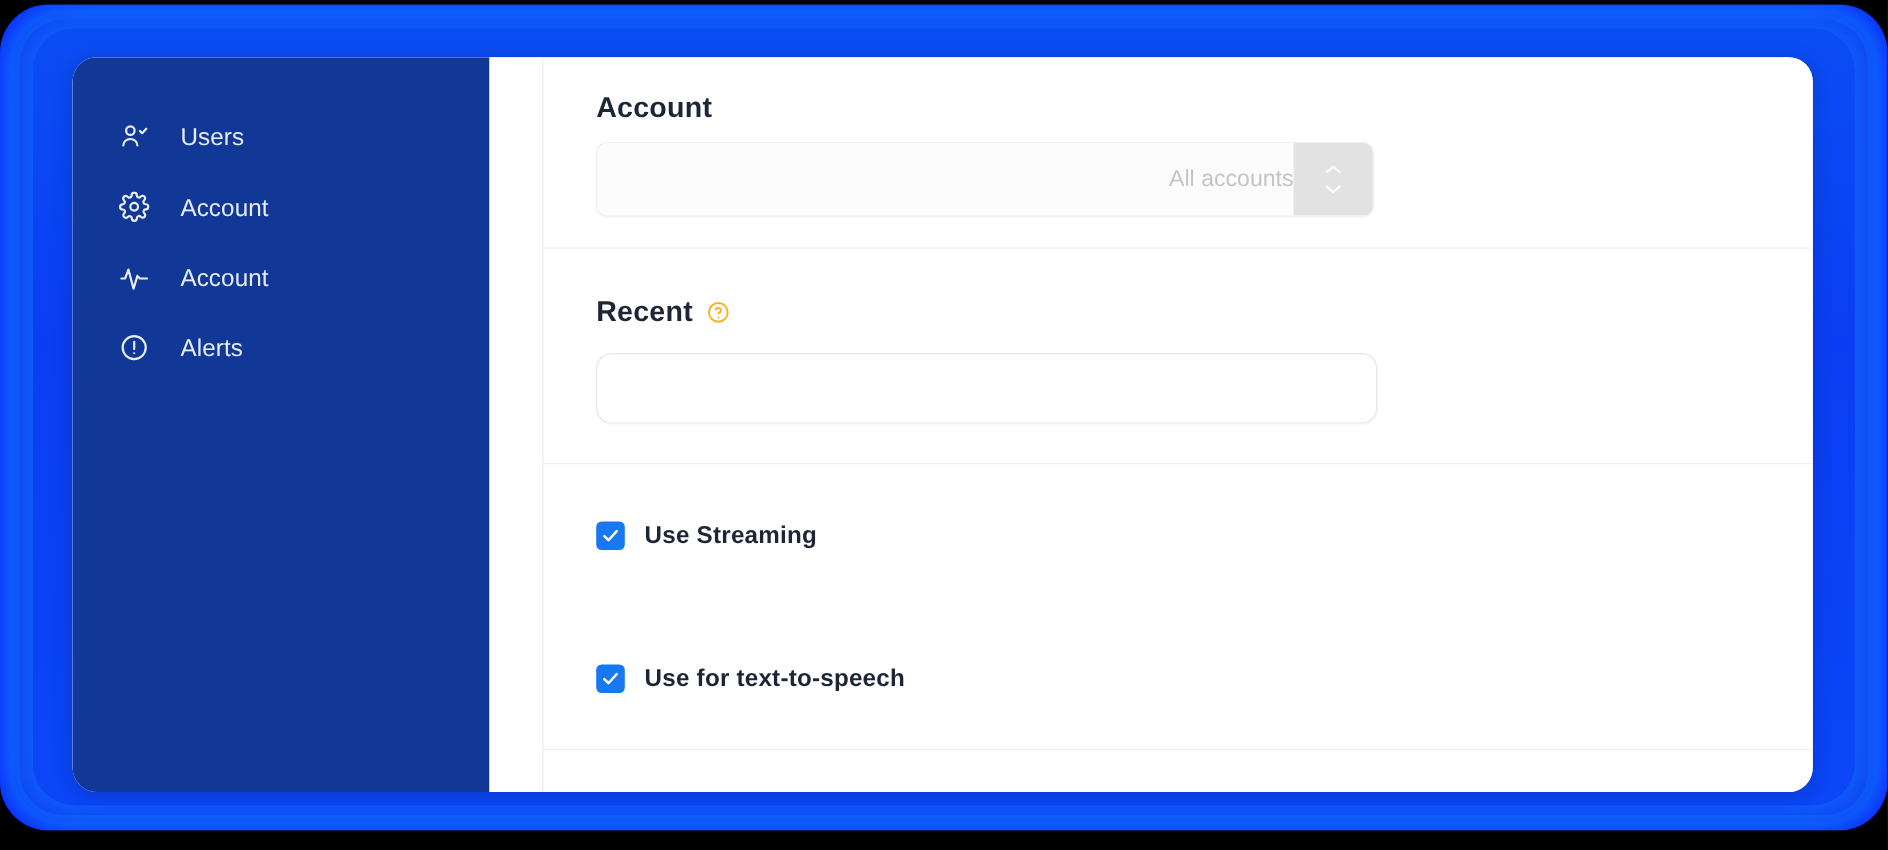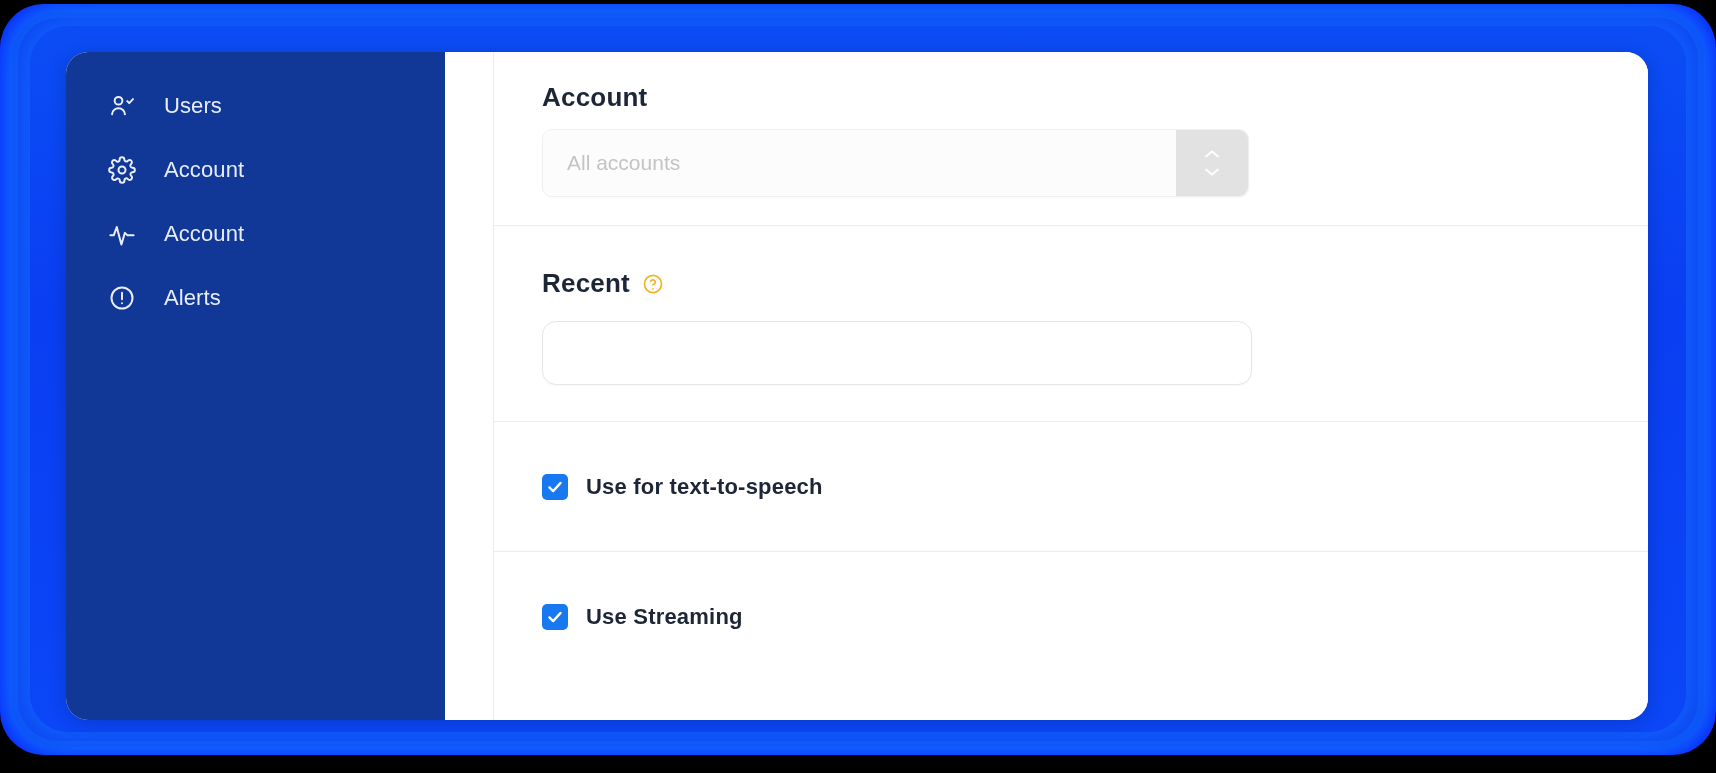--- a/index.html
+++ b/index.html
@@ -62,21 +62,21 @@
 
   
   #sidebar {
     width: 379px;
     background: #123897;
     padding-top: 22px;
     flex: 0 0 379px;
   }
   .nav-item {
     display: flex;
-    align-items: center;
+    align-items: flex-end;
     height: 64px;
     padding-left: 42px;
     gap: 28px;
     cursor: pointer;
   }
   .nav-icon {
     width: 28px; height: 28px;
     flex: 0 0 28px;
     display: flex; align-items: center; justify-content: center;
     color: #e9eefc;
@@ -141,20 +141,21 @@
     overflow: hidden;
     background: #fdfdfd;
     box-shadow: 0 1px 2px rgba(0,0,0,0.03);
   }
   .select-box {
     flex: 1 1 auto;
     display: flex;
     align-items: center;
     padding-left: 24px;
     background: #fcfcfc;
+    justify-content: flex-end;
   }
   .select-placeholder {
     color: #c4c4c4;
     font-size: 21px;
   }
   .stepper {
     width: 72px;
     background: #e2e2e2;
     display: flex;
     flex-direction: column;
@@ -307,42 +308,42 @@
               <svg width="22" height="22" viewBox="0 0 24 24" fill="none" stroke="currentColor" stroke-width="1.9" stroke-linecap="round" stroke-linejoin="round">
                 <circle cx="12" cy="12" r="9.3"></circle>
                 <path d="M9.4 9.2a2.7 2.7 0 0 1 5.2.9c0 1.8-2.6 2.7-2.6 2.7"></path>
                 <path d="M12 17.2h.01"></path>
               </svg>
             </span>
           </div>
           <input class="text-input" type="text" value="" placeholder="" style="">
         </section>
 
+        <section class="section sec-check2 no-border">
+          <div class="check-row">
+            <span class="checkbox">
+              <svg width="18" height="18" viewBox="0 0 24 24" fill="none" stroke="currentColor" stroke-width="3" stroke-linecap="round" stroke-linejoin="round">
+                <path d="M4.5 12.5l5 5 10-11"></path>
+              </svg>
+            </span>
+            <span class="check-label">Use Streaming</span>
+          </div>
+        </section>
+
         <section class="section sec-check">
           <div class="check-row">
             <span class="checkbox">
               <svg width="18" height="18" viewBox="0 0 24 24" fill="none" stroke="currentColor" stroke-width="3" stroke-linecap="round" stroke-linejoin="round">
                 <path d="M4.5 12.5l5 5 10-11"></path>
               </svg>
             </span>
             <span class="check-label">Use for text-to-speech</span>
           </div>
         </section>
 
-        <section class="section sec-check2 no-border">
-          <div class="check-row">
-            <span class="checkbox">
-              <svg width="18" height="18" viewBox="0 0 24 24" fill="none" stroke="currentColor" stroke-width="3" stroke-linecap="round" stroke-linejoin="round">
-                <path d="M4.5 12.5l5 5 10-11"></path>
-              </svg>
-            </span>
-            <span class="check-label">Use Streaming</span>
-          </div>
-        </section>
-
       </div>
     </main>
 
   </div>
 
   <div id="top-bar"></div>
   <div id="bottom-bar"></div>
 </div>
 
 </body></html>

